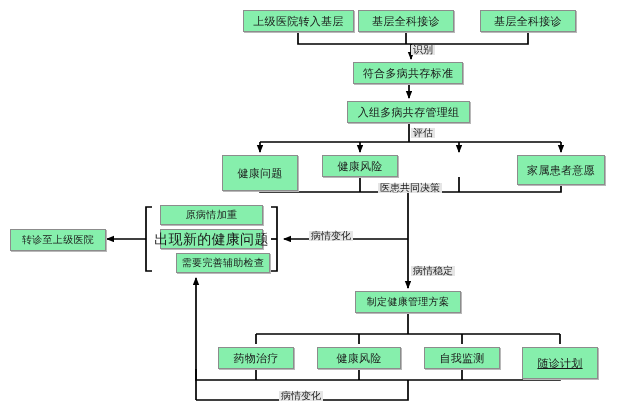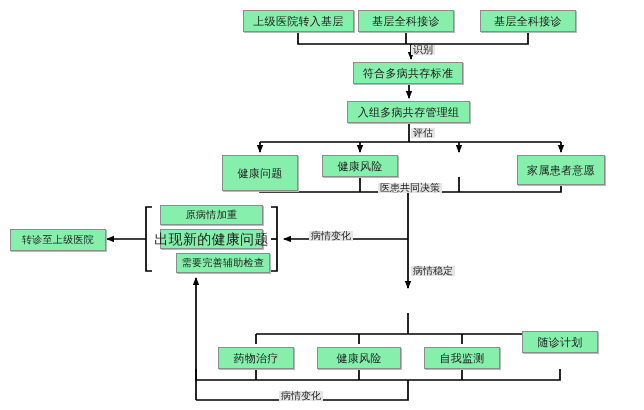--- a/index.html
+++ b/index.html
@@ -132,28 +132,29 @@
   <div class="node" style="left:517px;top:155px;width:88px;height:30px;">家属患者意愿</div>
 
   <div class="node" style="left:160px;top:205px;width:103px;height:20px;font-size:10px;">原病情加重</div>
 
   <div class="node" style="left:160px;top:229px;width:103px;height:20px;font-size:14px;">出现新的健康问题</div>
 
   <div class="node" style="left:160px;top:253px;width:94px;height:20px;font-size:10px;margin-left:16px;">需要完善辅助检查</div>
 
   <div class="node" style="left:10px;top:229px;width:96px;height:22px;font-size:10px;">转诊至上级医院</div>
 
+  <div class="node" style="left:355px;top:291px;width:106px;height:22px;font-size:10px;">制定健康管理方案</div>
 
   <div class="node" style="left:218px;top:347px;width:76px;height:22px;">药物治疗</div>
 
   <div class="node" style="left:317px;top:347px;width:84px;height:22px;">健康风险</div>
 
   <div class="node" style="left:424px;top:347px;width:76px;height:22px;">自我监测</div>
 
-  <div class="node" style="left:522px;top:331px;width:76px;height:22px;">随诊计划</div>
+  <div class="node" style="left:522px;top:347px;width:76px;height:32px;text-decoration:underline;">随诊计划</div>
 
   <div class="edge-label" style="left:411px;top:45px;">识别</div>
 
   <div class="edge-label" style="left:411px;top:128px;">评估</div>
 
   <div class="edge-label" style="left:378px;top:183px;">医患共同决策</div>
 
   <div class="edge-label" style="left:309px;top:231px;">病情变化</div>
 
   <div class="edge-label" style="left:411px;top:266px;">病情稳定</div>

